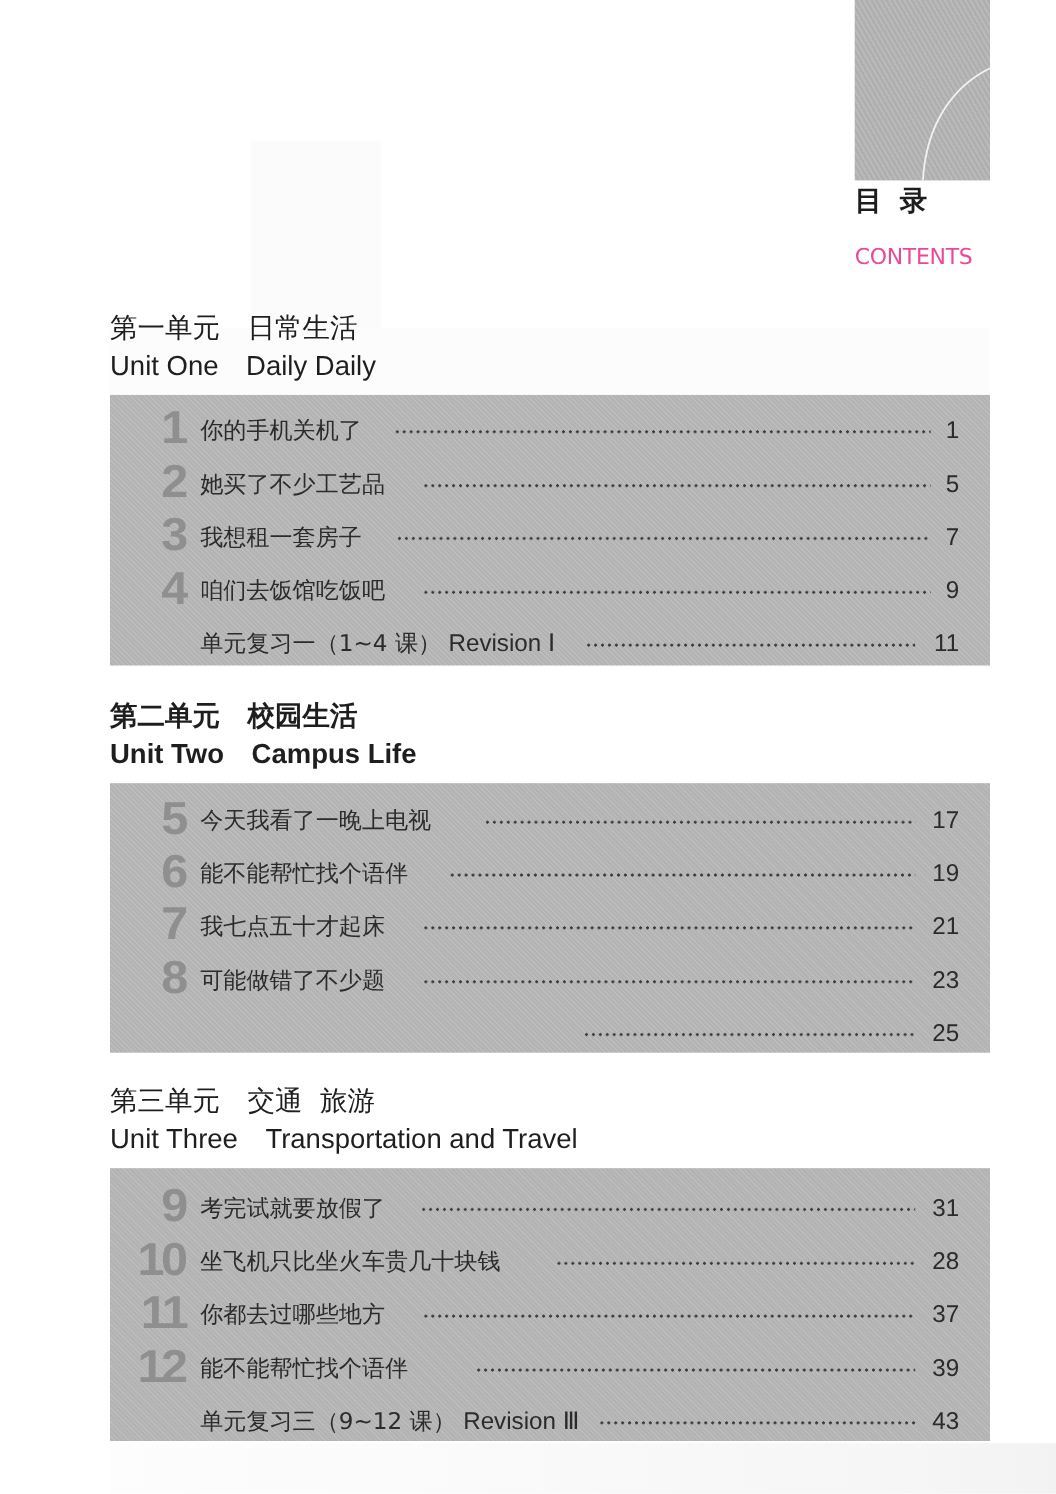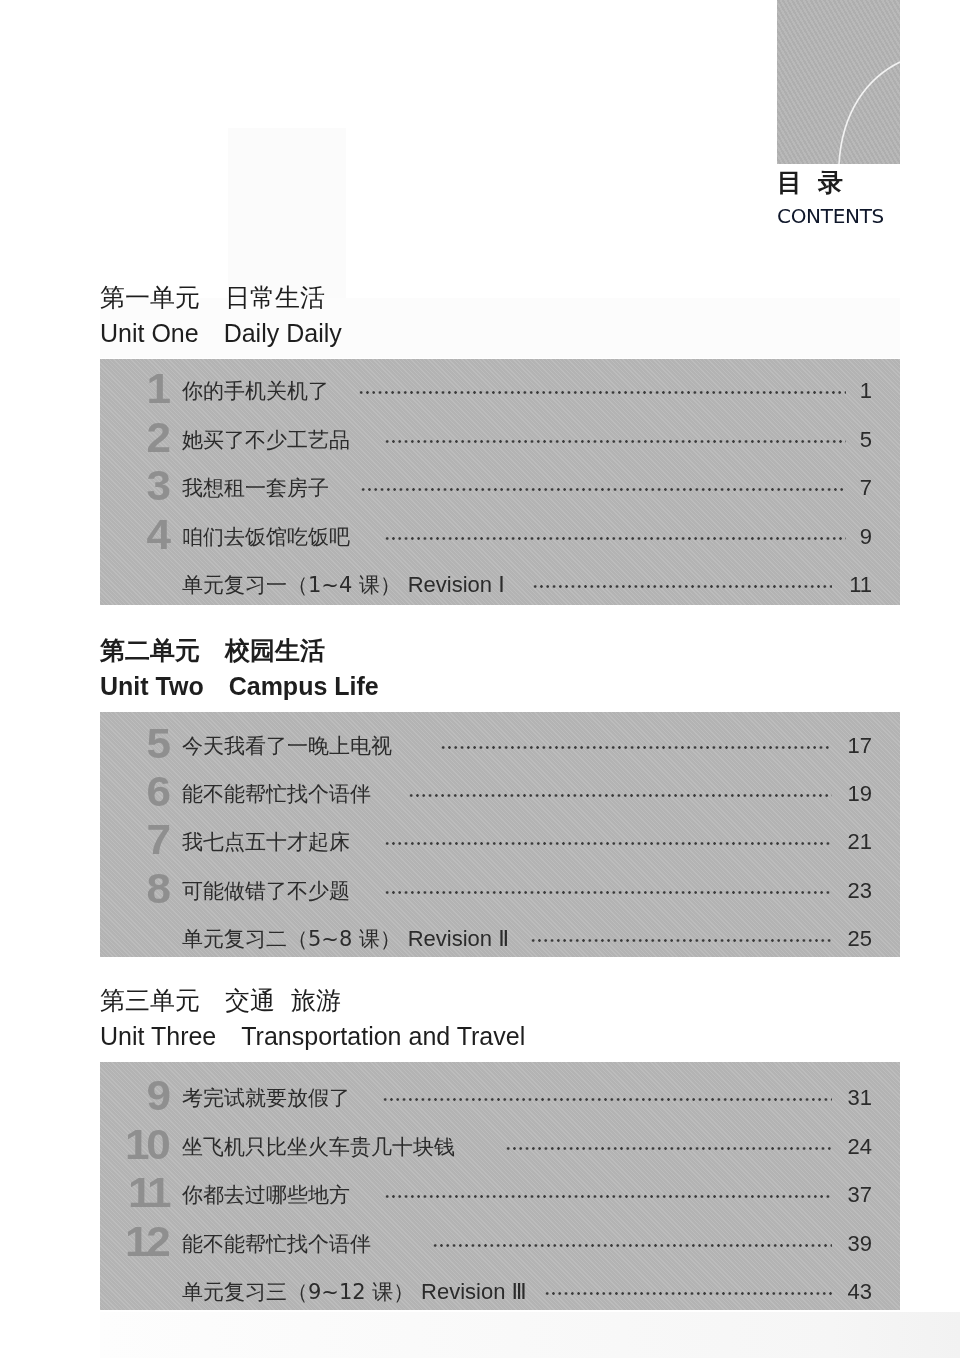--- a/index.html
+++ b/index.html
@@ -65,24 +65,24 @@
       font-family: "DejaVu Sans", sans-serif;
       font-weight: bold;
       font-size: 25px;
       letter-spacing: 16px;
       color: #1d1d1d;
       line-height: 34px;
     }
     .contents-en {
       font-family: "DejaVu Sans", sans-serif;
       font-size: 20px;
-      color: #0f172a;
+      color: #ec4899;
       letter-spacing: -0.3px;
       line-height: 28px;
-      margin-top: 2px;
+      margin-top: 19px;
     }
     .unit-header {
       position: absolute;
       left: 100px;
       width: 800px;
     }
     .unit-cn {
       font-family: "DejaVu Sans", sans-serif;
       font-size: 25px;
       color: #1e1e1e;
@@ -233,21 +233,20 @@
     <span class="leader" style="left:284px;width:448px;"></span>
     <span class="page-num">21</span>
   </div>
   <div class="row" style="top:159px;">
     <span class="lesson-num">8</span>
     <span class="row-title">可能做错了不少题</span>
     <span class="leader" style="left:284px;width:448px;"></span>
     <span class="page-num">23</span>
   </div>
   <div class="row" style="top:207px;">
-    <span class="row-title"><span>单元复习二（5~8 课）</span> <span class="en">Revision Ⅱ</span></span>
     <span class="leader" style="left:430px;width:302px;"></span>
     <span class="page-num">25</span>
   </div>
 </div>
 
 <div class="unit-header" style="top:984px;">
   <div class="unit-cn">第三单元　交通  旅游</div>
   <div class="unit-en">Unit Three　Transportation and Travel</div>
 </div>
 
@@ -255,21 +254,21 @@
   <div class="row" style="top:16px;">
     <span class="lesson-num">9</span>
     <span class="row-title">考完试就要放假了</span>
     <span class="leader" style="left:282px;width:450px;"></span>
     <span class="page-num">31</span>
   </div>
   <div class="row" style="top:65px;">
     <span class="lesson-num">10</span>
     <span class="row-title">坐飞机只比坐火车贵几十块钱</span>
     <span class="leader" style="left:405px;width:327px;"></span>
-    <span class="page-num">24</span>
+    <span class="page-num">28</span>
   </div>
   <div class="row" style="top:113px;">
     <span class="lesson-num">11</span>
     <span class="row-title">你都去过哪些地方</span>
     <span class="leader" style="left:284px;width:448px;"></span>
     <span class="page-num">37</span>
   </div>
   <div class="row" style="top:162px;">
     <span class="lesson-num">12</span>
     <span class="row-title">能不能帮忙找个语伴</span>

